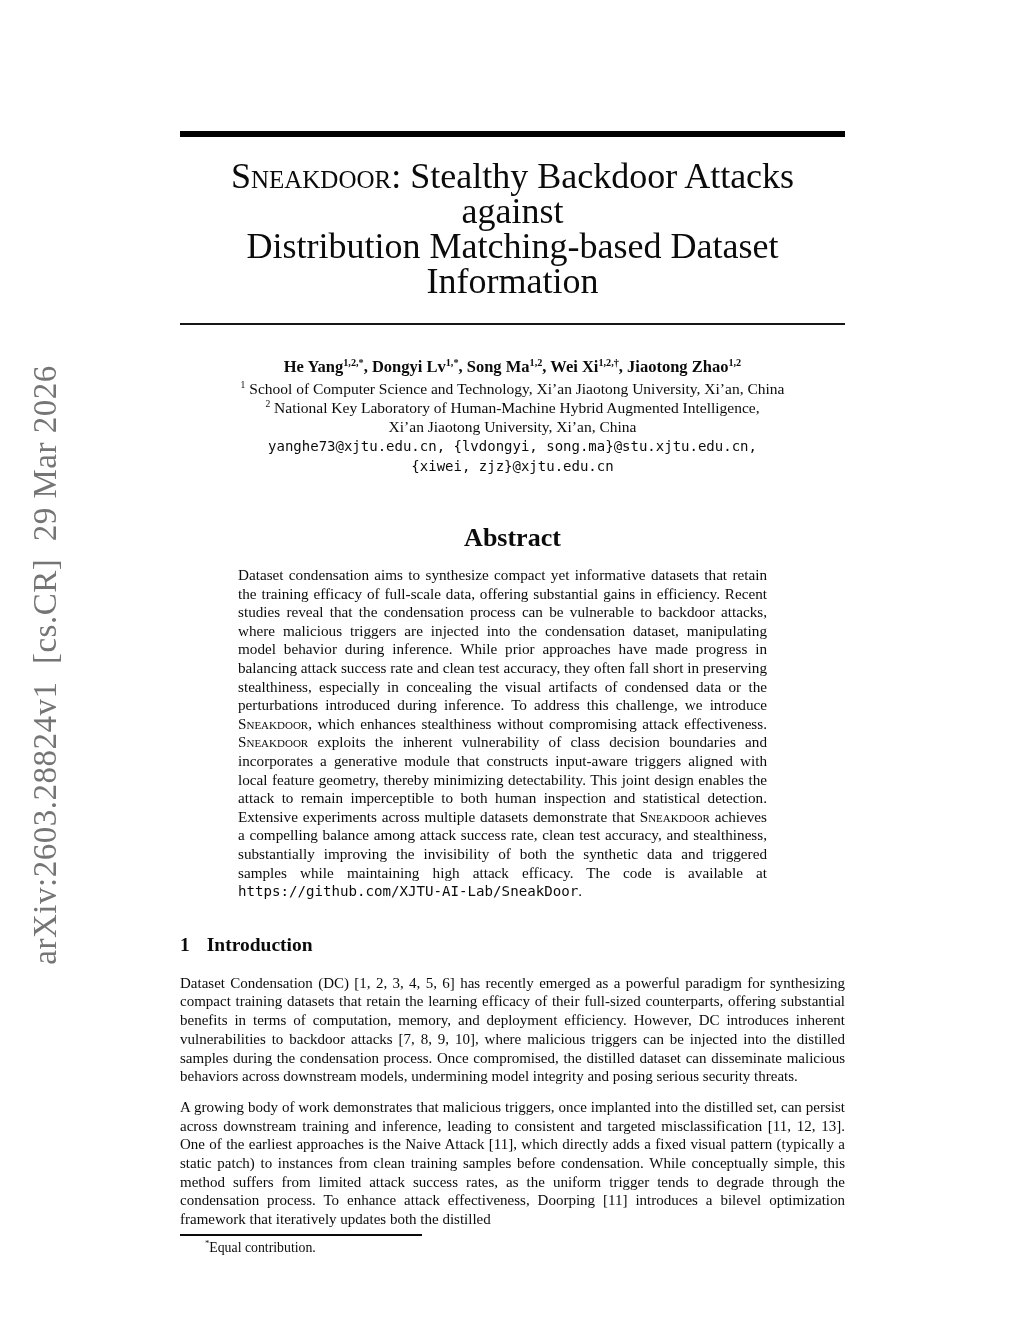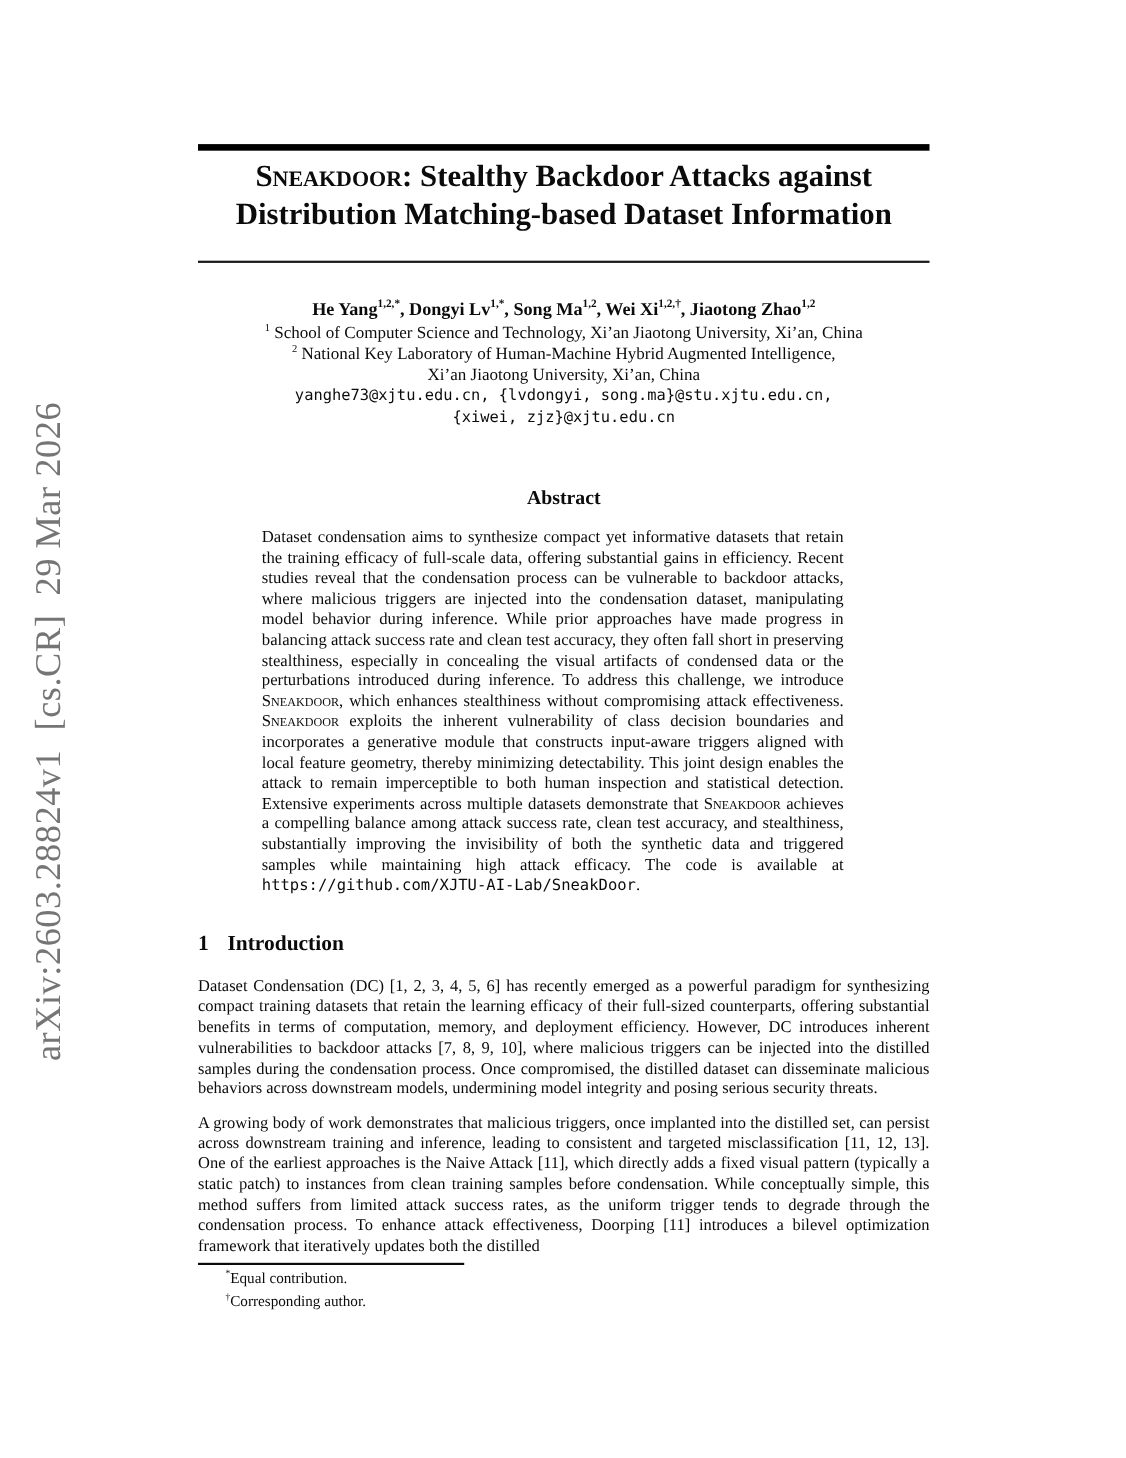--- a/index.html
+++ b/index.html
@@ -39,24 +39,24 @@
     left: 180px;
     top: 0;
     width: 665px;
   }
   .top-rule {
     margin-top: 131px;
     height: 6px;
     background: #000000;
   }
   .title {
-    margin: 6px 0 0 0;
-    font-size: 28px;
+    margin: 22px 0 0 0;
+    font-size: 36px;
     line-height: 35px;
-    font-weight: bold;
+    font-weight: normal;
     text-align: center;
     color: #0b0b0b;
   }
   .sc { font-variant: small-caps; }
   .title-rule {
     margin-top: 24px;
     height: 2px;
     background: #161616;
   }
   .authors {
@@ -81,21 +81,21 @@
     vertical-align: super;
     font-size: 0.62em;
     line-height: 0;
   }
   .mono {
     font-family: "DejaVu Sans Mono", "Liberation Mono", monospace;
     font-size: 0.93em;
   }
   .abstract-heading {
     margin: 50px 0 0 0;
-    font-size: 18px;
+    font-size: 26px;
     line-height: 24px;
     font-weight: bold;
     text-align: center;
   }
   .abstract-body {
     margin: 16px 78px 0 58px;
     font-size: 15.2px;
     line-height: 18.6px;
     text-align: justify;
   }
@@ -163,17 +163,16 @@
 
     <h2 class="section-heading"><span class="sec-num">1</span><span>Introduction</span></h2>
 
     <p class="body-para">Dataset Condensation (DC) [1, 2, 3, 4, 5, 6] has recently emerged as a powerful paradigm for synthesizing compact training datasets that retain the learning efficacy of their full-sized counterparts, offering substantial benefits in terms of computation, memory, and deployment efficiency. However, DC introduces inherent vulnerabilities to backdoor attacks [7, 8, 9, 10], where malicious triggers can be injected into the distilled samples during the condensation process. Once compromised, the distilled dataset can disseminate malicious behaviors across downstream models, undermining model integrity and posing serious security threats.</p>
 
     <p class="body-para">A growing body of work demonstrates that malicious triggers, once implanted into the distilled set, can persist across downstream training and inference, leading to consistent and targeted misclassification [11, 12, 13]. One of the earliest approaches is the Naive Attack [11], which directly adds a fixed visual pattern (typically a static patch) to instances from clean training samples before condensation. While conceptually simple, this method suffers from limited attack success rates, as the uniform trigger tends to degrade through the condensation process. To enhance attack effectiveness, Doorping [11] introduces a bilevel optimization framework that iteratively updates both the distilled</p>
 
     <div class="fn-rule"></div>
 
     <div class="footnote"><span class="sup">*</span><span>Equal contribution.</span></div>
-    <div class="footnote"><span class="sup">†</span><span>Corresponding author.</span></div>
 
 
   </div>
 </div>
 
 </body></html>

